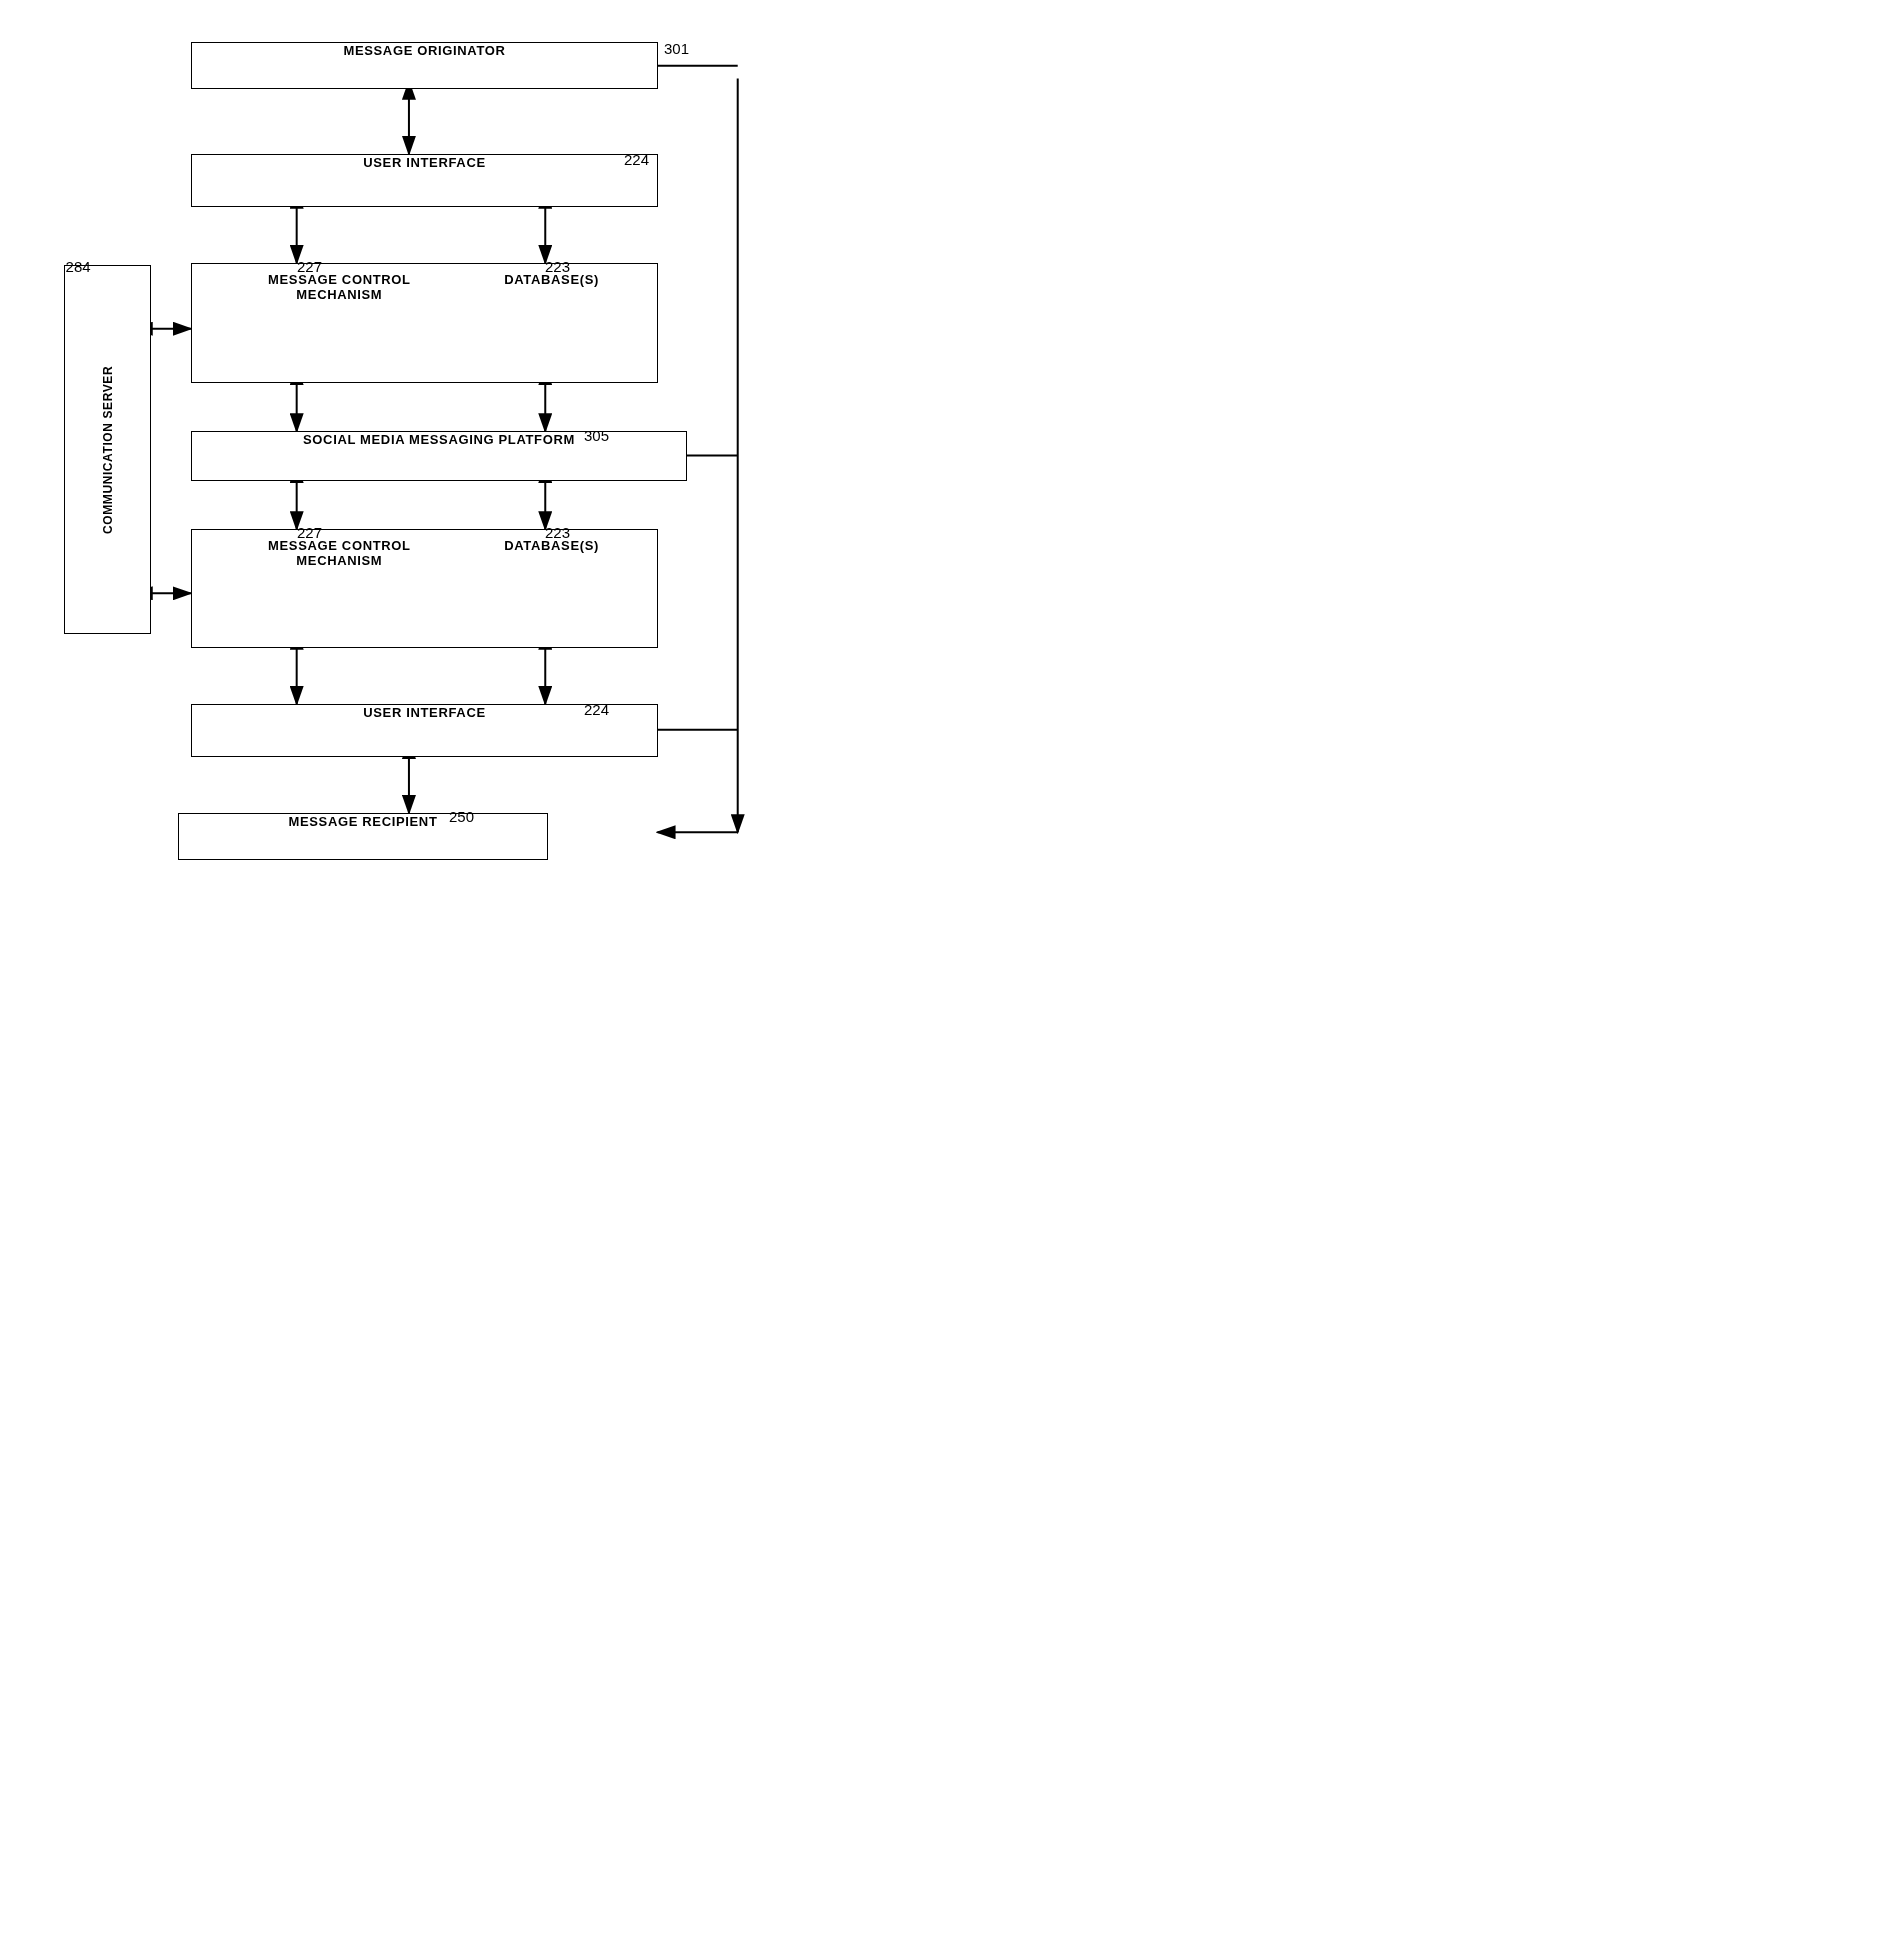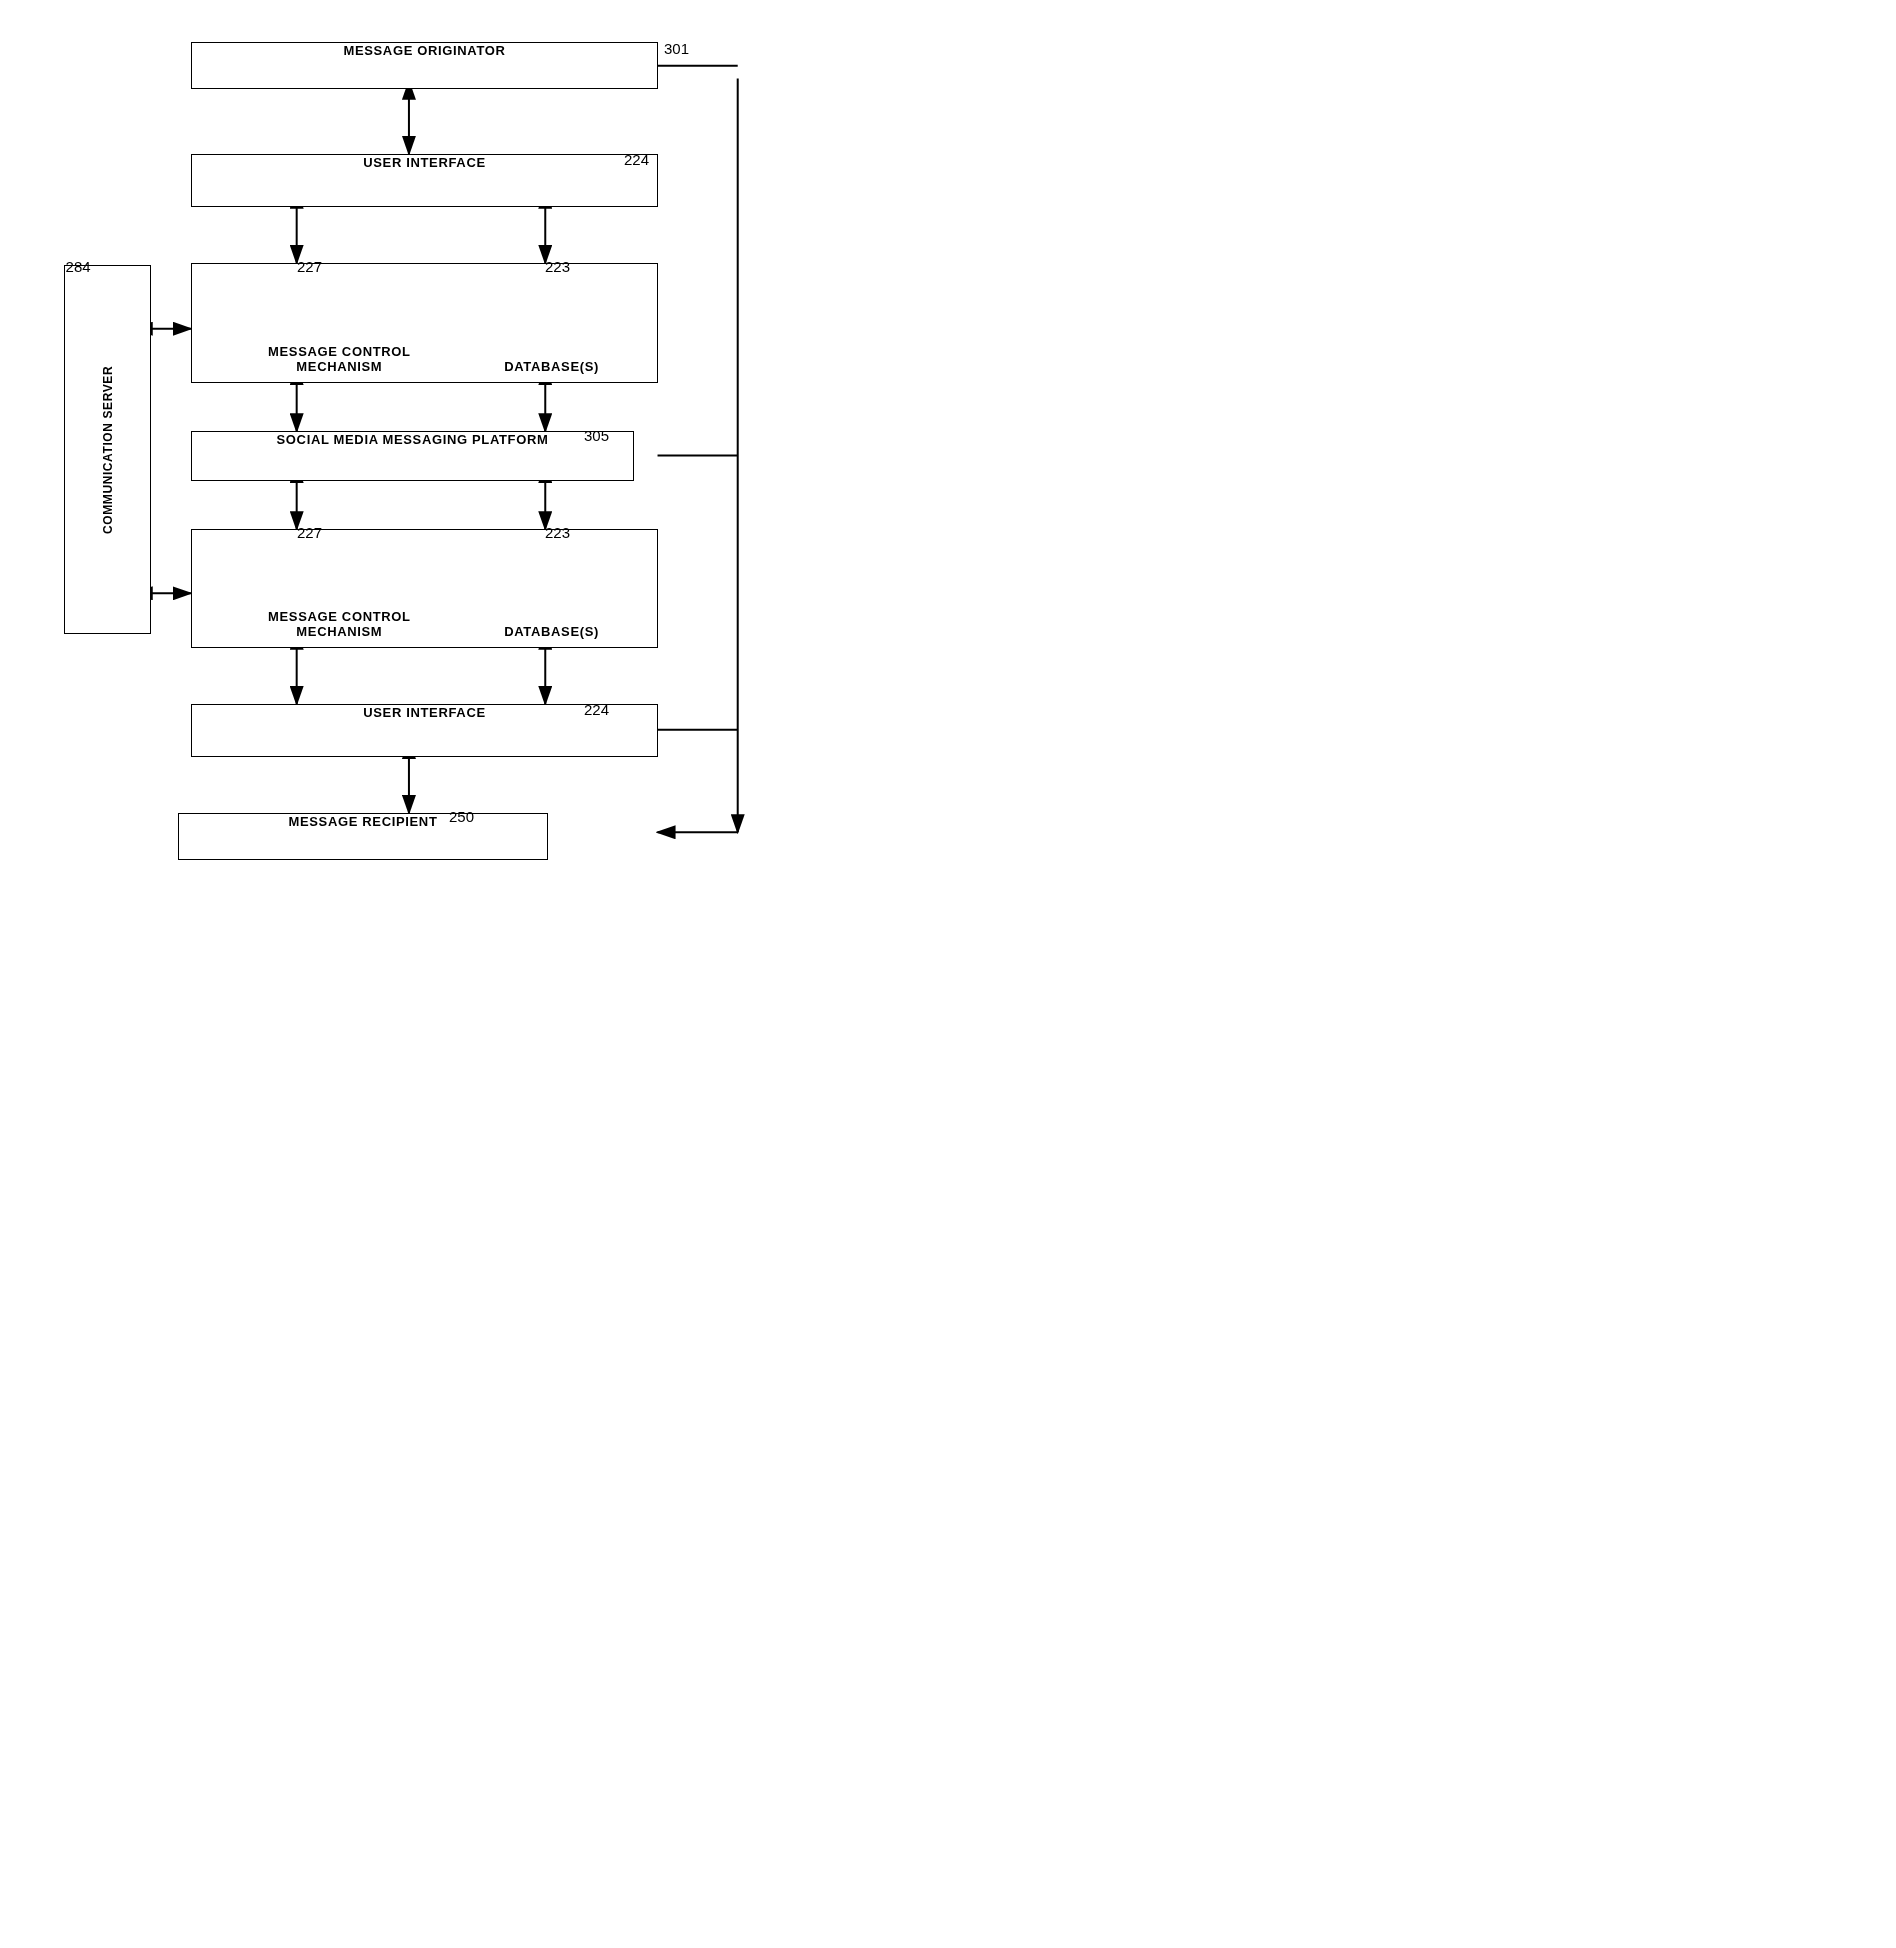--- a/index.html
+++ b/index.html
@@ -28,21 +28,21 @@
       text-align: center;
       font-size: 13px;
       font-weight: bold;
       letter-spacing: 0.05em;
     }
     .box-split {
       position: absolute;
       border: 1.6px solid #000;
       background: #fff;
       display: flex;
-      align-items: flex-end;
+      align-items: flex-start;
       padding-left: 42px;
     }
     .box-split .half {
       flex: 1;
       display: flex;
       align-items: center;
       justify-content: center;
       text-align: center;
       font-size: 13px;
       font-weight: bold;
@@ -160,21 +160,21 @@
   <div class="label" style="left:249px; top:226px;">227</div>
 
   <div class="label" style="left:497px; top:226px;">223</div>
 
   <div class="comm-server" style="left:16px; top:233px; width:87px; height:369px;">
     <span>COMMUNICATION SERVER</span>
   </div>
 
   <div class="label" style="left:17.6px; top:226px;">284</div>
 
-  <div class="box" style="left:143px; top:399px; width:443px; height:50px;">
+  <div class="box" style="left:143px; top:399px; width:496px; height:50px;">
     <span>SOCIAL MEDIA MESSAGING PLATFORM</span>
   </div>
 
   <div class="label" style="left:536px; top:395px;">305</div>
 
   <div class="box-split" style="left:143px; top:497px; width:467px; height:119px;">
     <div class="half">
       <span>MESSAGE CONTROL<br>MECHANISM</span>
     </div>
     <div class="divider"></div>

